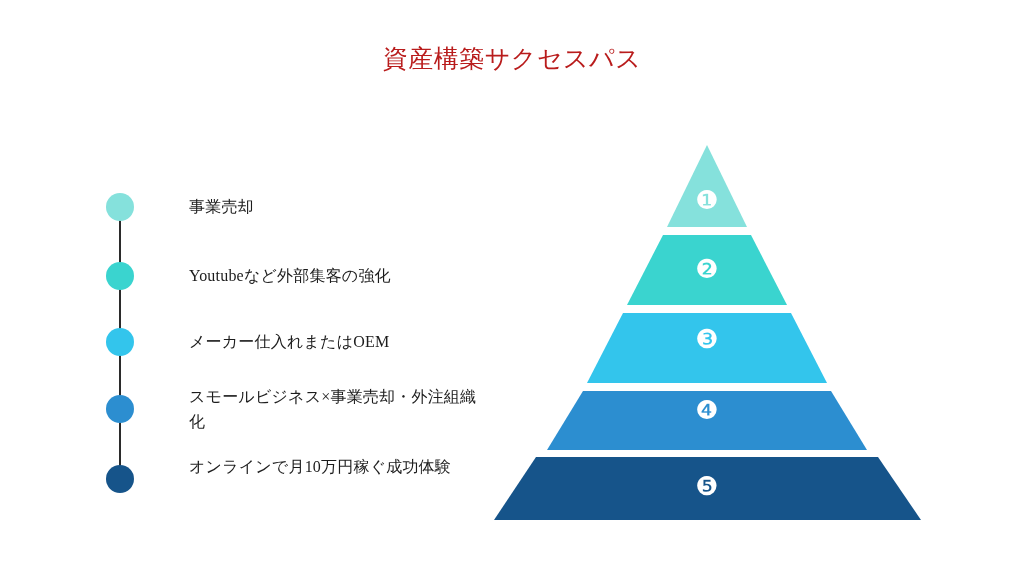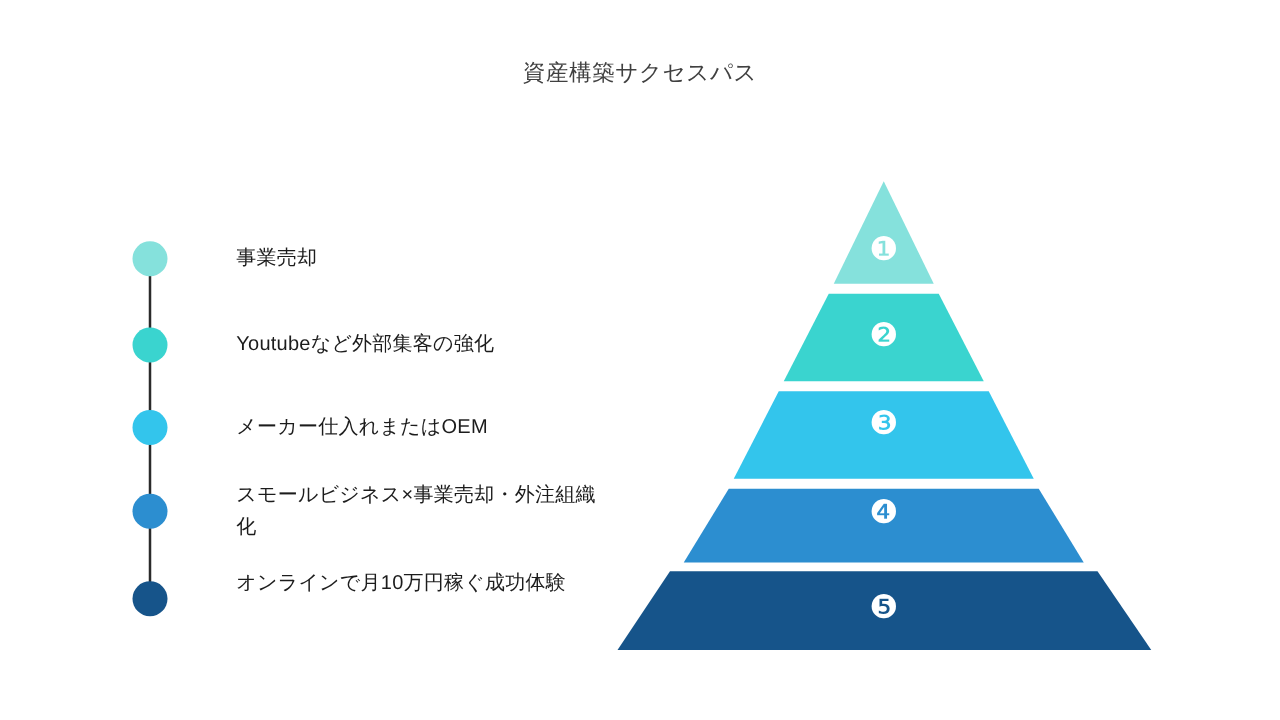--- a/index.html
+++ b/index.html
@@ -16,34 +16,35 @@
     -webkit-font-smoothing: antialiased;
   }
 
   
   .slide-title {
     position: absolute;
     left: 0;
     top: 42px;
     width: 1024px;
     text-align: center;
-    font-size: 18px;
+    font-size: 25px;
     line-height: 32px;
-    color: #404040;
+    color: #b91c1c;
     letter-spacing: 0.5px;
     white-space: nowrap;
   }
 
   
   .legend {
     position: absolute;
     left: 0;
     top: 0;
     width: 500px;
     height: 440px;
+    font-family: Liberation Serif, serif;
   }
   .legend-spine {
     position: absolute;
     left: 119px;
     top: 207px;
     width: 2px;
     height: 272px;
     background: #2b2b2b;
   }
   .legend-item {

